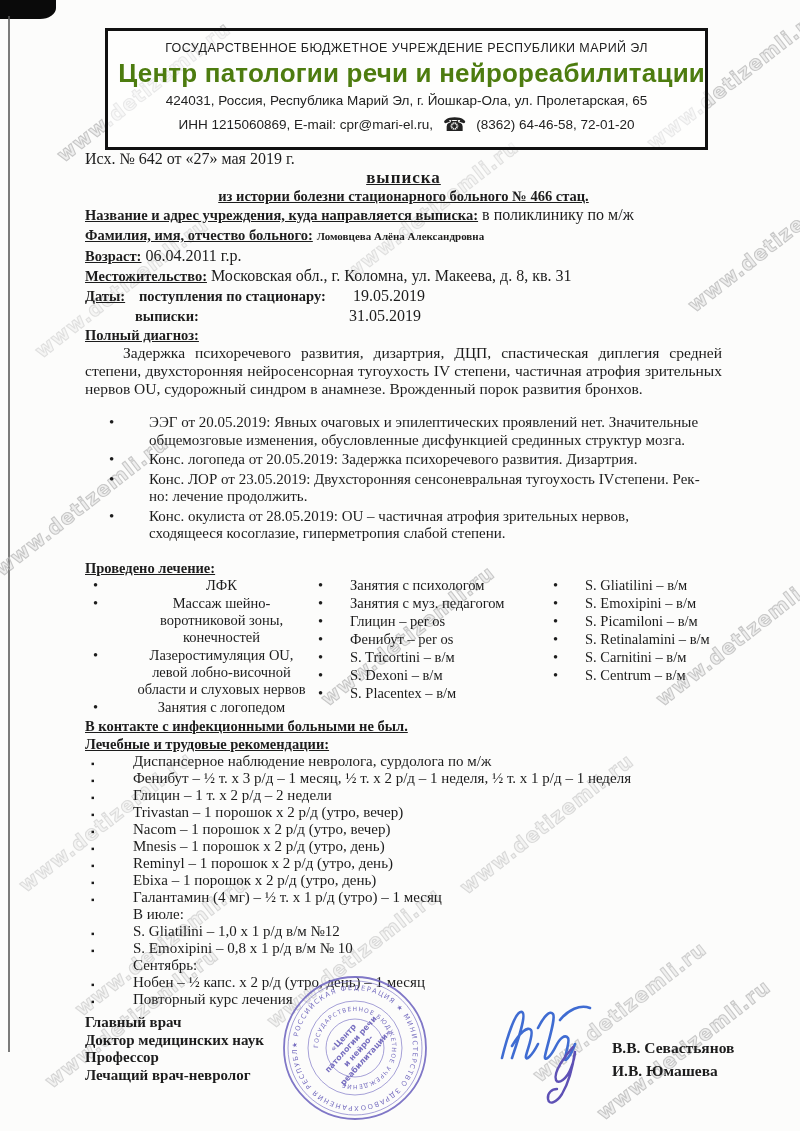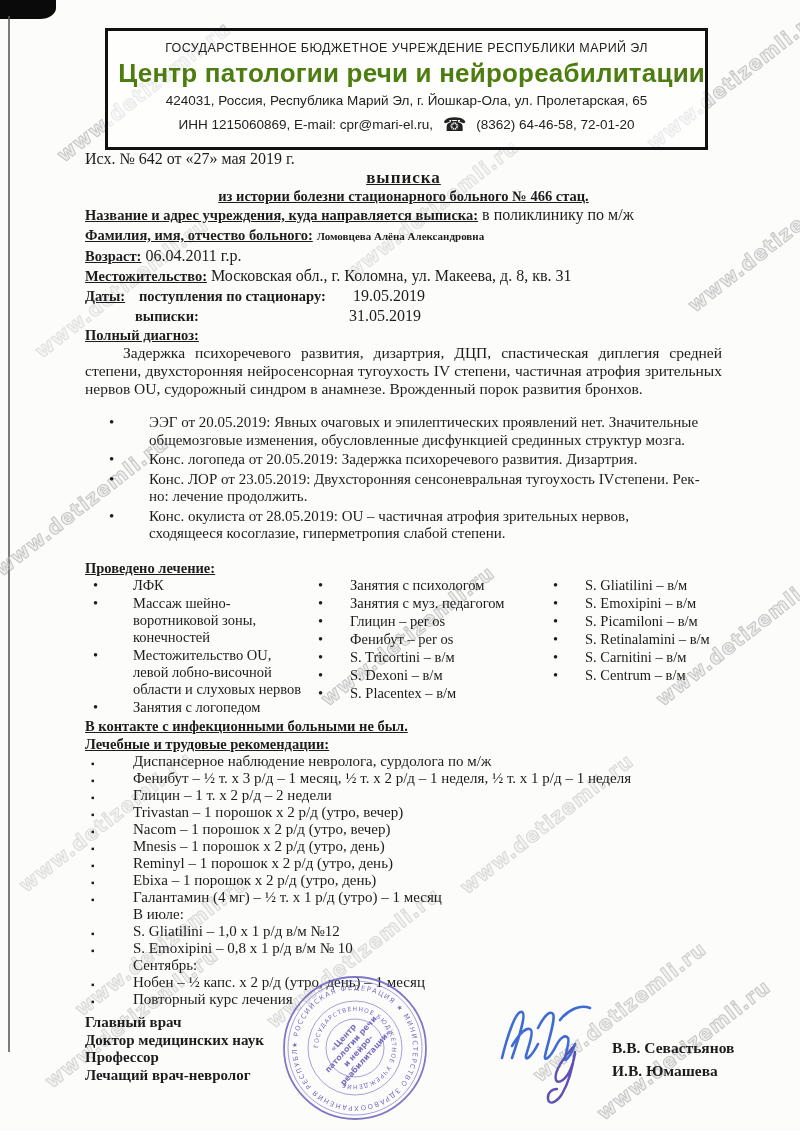--- a/index.html
+++ b/index.html
@@ -45,21 +45,21 @@
   .ind { display:inline-block; }
   .sec-label { font-weight:bold; text-decoration:underline; font-size:14.5px; line-height:18px; }
   .diag-para { font-size:15.5px; line-height:18px; text-align:justify; text-indent:38px; margin:0; }
   ul.blist { list-style:none; margin:16px; padding:0; }
   ul.blist li { position:relative; padding-left:48px; font-size:15px; line-height:17.5px; margin-bottom:2px; }
   ul.blist li::before { content:"•"; position:absolute; left:8px; top:0; }
   .cols { display:flex; }
   .cols ul { list-style:none; margin:0; padding:0; }
   .cols li { position:relative; font-size:14.5px; line-height:17px; margin-bottom:1px; }
   .cols li::before { content:"•"; position:absolute; left:8px; top:0; }
-  .col1 { flex:0 0 225px; } .col1 li { padding-left:48px; }
+  .col1 { flex:0 0 225px; } .col1 li { padding-left:48px;text-align:center; }
   .col2 { flex:0 0 235px; } .col2 li { padding-left:40px; }
   .col3 { flex:1; } .col3 li { padding-left:40px; }
   ul.recs { list-style:none; margin:0; padding:0; }
   ul.recs li { position:relative; padding-left:48px; font-size:15px; line-height:17px; }
   .rec-marker { position:absolute; left:6px; top:2px; font-size:10px; }
   
   .signoff { position:absolute; left:85px; top:1014px; z-index:6; }
   .signoff div { font-weight:bold; font-size:15px; line-height:17.5px; }
   .names { position:absolute; left:612px; top:1036px; z-index:6; }
   .names div { font-weight:bold; font-size:15.5px; line-height:23px; white-space:nowrap; }
@@ -149,21 +149,21 @@
         <li>Конс. ЛОР от 23.05.2019: Двухсторонняя сенсоневральная тугоухость IVстепени. Рек-но: лечение продолжить.</li>
         <li>Конс. окулиста от 28.05.2019: OU – частичная атрофия зрительных нервов, сходящееся косоглазие, гиперметропия слабой степени.</li>
       </ul>
 
     <div class="sec-label">Проведено лечение:</div>
     <div class="cols">
       <ul class="col1">
 
       <li>ЛФК</li>
           <li>Массаж шейно-воротниковой зоны, конечностей</li>
-          <li>Местожительство OU, левой лобно-височной области и слуховых нервов</li>
+          <li>Лазеростимуляция OU, левой лобно-височной области и слуховых нервов</li>
           <li>Занятия с логопедом</li>
         </ul>
       <ul class="col2">
 
       <li>Занятия с психологом</li>
           <li>Занятия с муз. педагогом</li>
           <li>Глицин – per os</li>
           <li>Фенибут – per os</li>
           <li>S. Tricortini – в/м</li>
           <li>S. Dexoni – в/м</li>

